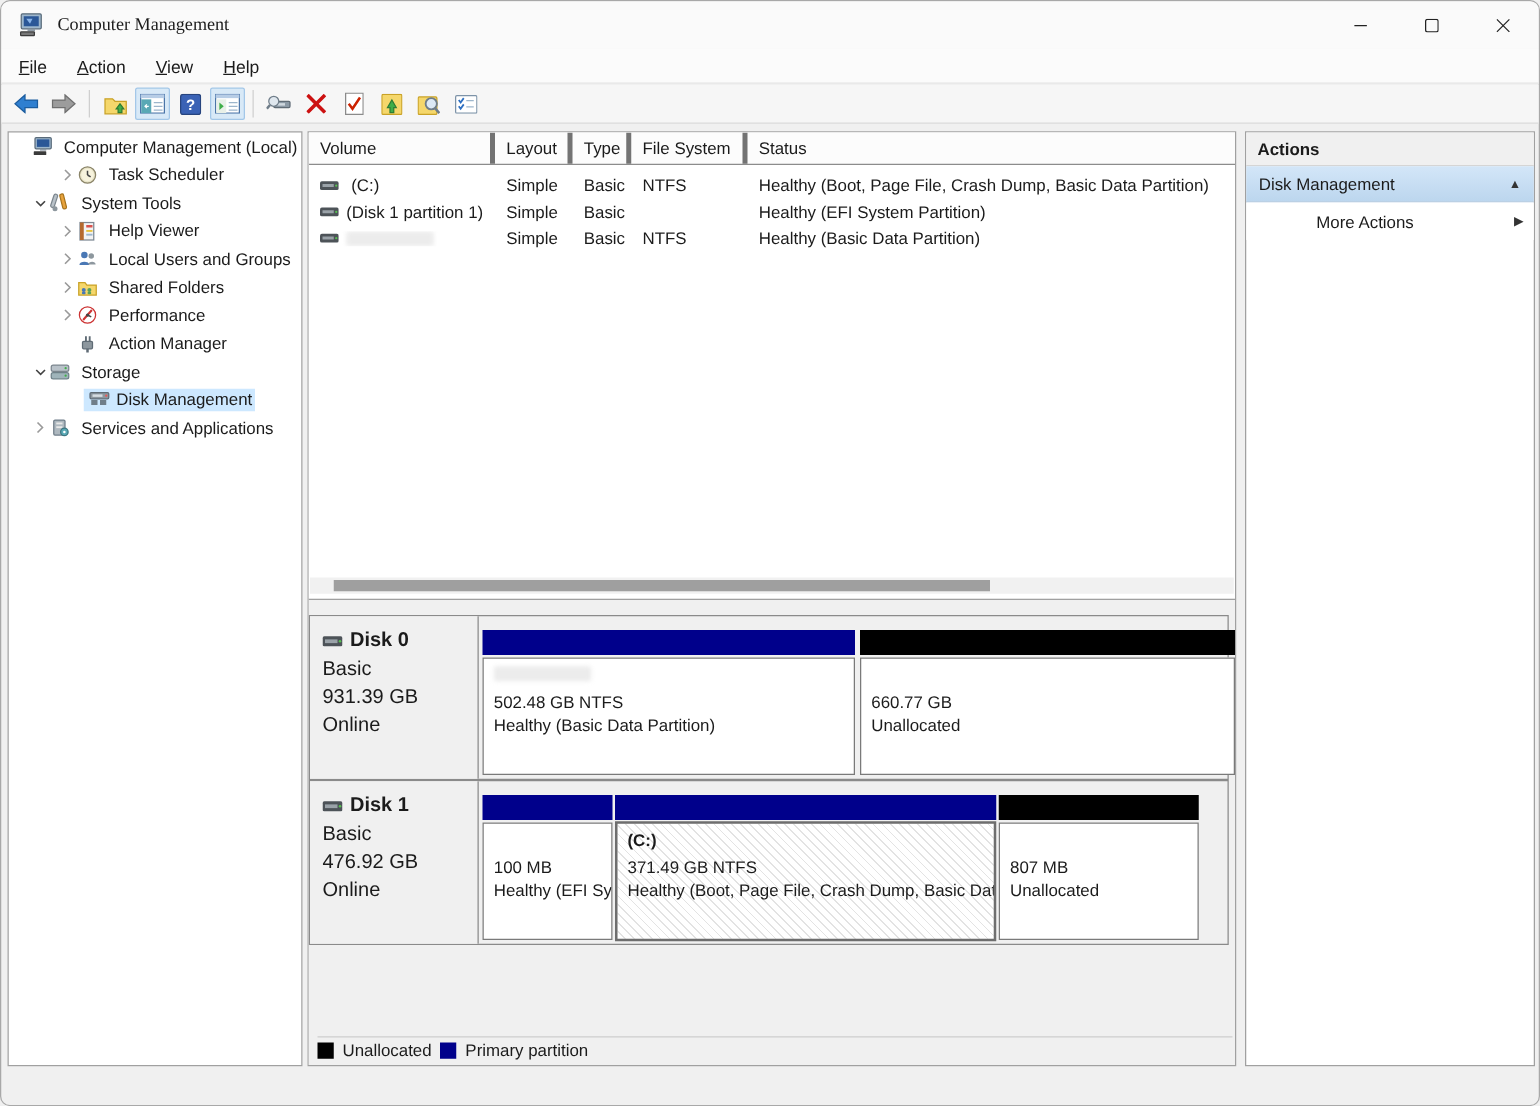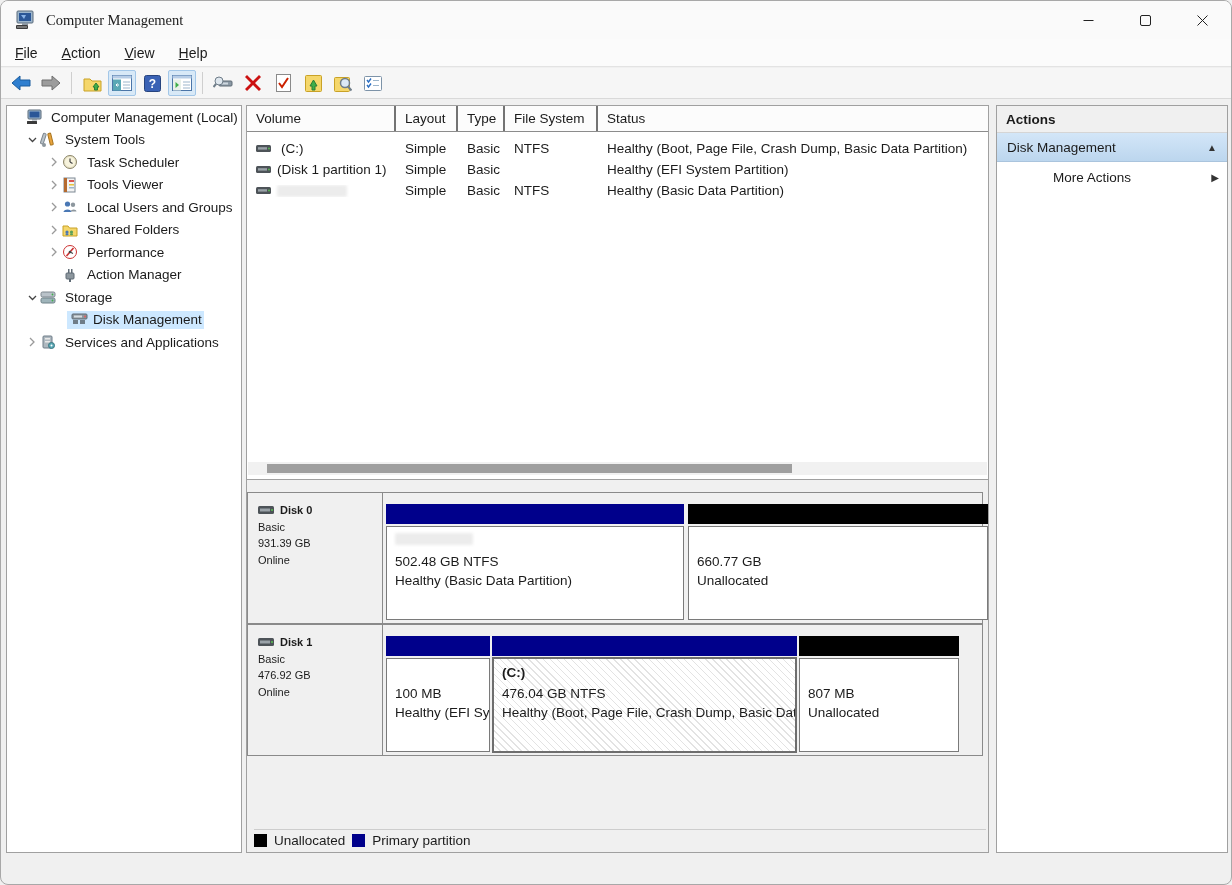--- a/index.html
+++ b/index.html
@@ -36,33 +36,33 @@
   .tree { padding-top:0;margin-left:11px; }
   .tree-row { height:22.5px; display:flex; align-items:center; font-size:13.5px; color:#1b1b1b; white-space:nowrap; }
   .tree-row .chev { width:12px; height:12px; flex:0 0 12px; display:flex; align-items:center; justify-content:center; }
   .tree-row .ticon { width:17px; height:16px; flex:0 0 17px; margin:0 5px 0 2px; }
   .tree-label { padding:1px 3px; }
   .sel-wrap { display:flex; align-items:center; background:#cde8ff; padding:1px 2px; }
 
   
   .vol-list { position:absolute; left:0; top:0; right:0; height:373px; background:#fff; overflow:hidden; }
   .vol-header { display:flex; height:26px; border-bottom:1px solid #8c8c8c; background:#fcfcfc; font-size:13.5px; color:#1b1b1b; align-items:center; }
-  .vh-cell { height:100%; display:flex; align-items:center; padding-left:9px; border-right:2px solid #737373; overflow:hidden; white-space:nowrap; }
+  .vh-cell { height:100%; display:flex; align-items:center; padding-left:9px; border-right:4px solid #737373; overflow:hidden; white-space:nowrap; }
   .vol-row { display:flex; height:21px; align-items:center; font-size:13.5px; color:#1b1b1b; }
   .vr-cell { padding-left:9px; white-space:nowrap; overflow:hidden; display:flex; align-items:center; }
   .vol-icon { width:15px; height:9px; margin-right:6px; flex:0 0 15px; }
   .redacted { background:#ececec; border-radius:2px; filter:blur(1.5px); }
 
   .hscroll { position:absolute; left:1px; right:1px; top:356px; height:13px; background:#f1f1f1; }
   .hscroll-thumb { position:absolute; left:19px; top:2px; width:525px; height:9px; background:#9f9f9f; }
 
   
   .graph-view { position:absolute; left:0; top:373px; right:0; bottom:0; background:#f0f0f0; border-top:1px solid #a0a0a0; }
   .disk-row { position:absolute; left:0; right:5px; border:1px solid #8a8a8a; background:#f0f0f0; }
-  .disk-label { position:absolute; left:0; top:0; bottom:0; width:135px; border-right:1px solid #8a8a8a; background:#f0f0f0; padding:11px 0 0 10px; font-size:11px; color:#1b1b1b; }
+  .disk-label { position:absolute; left:0; top:0; bottom:0; width:135px; border-right:1px solid #8a8a8a; background:#f0f0f0; padding:11px 0 0 10px; font-size:16px; color:#1b1b1b; }
   .disk-label .dname { font-weight:bold; display:flex; align-items:center; gap:6px; }
   .disk-label .dline { margin-top:4.5px; }
   .part { position:absolute; top:11px; height:118px; }
   .part-bar { height:20px; width:100%; }
   .part-box { margin-top:2px; height:94px; background:#fff; border:1px solid #7a7a7a; padding:6px 4px 0 8px; font-size:13.5px; color:#1b1b1b; overflow:hidden; white-space:nowrap; }
   .part-box .pname { font-weight:bold; margin-bottom:2px; height:17px; }
   .part-box .pline { margin-top:4px; }
   .part.sel .part-box { background:repeating-linear-gradient(45deg,#ffffff 0 4px,#e3e3e3 4px 5px); border:2px solid #6e6e6e; height:96px; margin-top:1px; }
 
   .legend { position:absolute; left:7px; bottom:3px; right:2px; height:20px; display:flex; align-items:center; gap:7px; font-size:13.5px; color:#1b1b1b; border-top:1px solid #cdcdcd; padding-top:1px; }
@@ -211,61 +211,61 @@
     <div class="tree">
       <div class="tree-row" style="padding-left:6px">
         <span class="ticon"><svg viewBox="0 0 17 16" width="17" height="16">
               <rect x="2" y="1" width="13" height="9" rx="1" fill="#9db6cc" stroke="#5a6b7a"></rect>
               <rect x="3.5" y="2.5" width="10" height="6" fill="#2b5797"></rect>
               <rect x="6" y="10" width="5" height="1.5" fill="#8e9aa5"></rect>
               <rect x="1" y="12" width="10" height="3" rx="0.5" fill="#3b3b3b"></rect>
             </svg></span>
         <span class="tree-label">Computer Management (Local)</span>
       </div>
-      <div class="tree-row" style="padding-left:8px">
-        <span class="chev">
-            <svg width="9" height="9" viewBox="0 0 9 9">
-              <path d="M1 3 L4.5 6.5 L8 3" fill="none" stroke="#444" stroke-width="1.3"></path>
-            </svg>
-          </span>
-        <span class="ticon"><svg viewBox="0 0 16 16" width="16" height="16">
-              <rect x="2" y="1" width="3" height="11" rx="1.5" fill="#b9c2c9" stroke="#7c868e" transform="rotate(18 3 6)"></rect>
-              <rect x="9" y="1" width="3" height="12" rx="1" fill="#e8a33d" stroke="#a8751f" transform="rotate(-14 11 7)"></rect>
-              <circle cx="4" cy="13" r="2" fill="#8d979e"></circle>
-            </svg></span>
-        <span class="tree-label">System Tools</span>
-      </div>
       <div class="tree-row" style="padding-left:30px">
         <span class="chev">
             <svg width="8" height="10" viewBox="0 0 8 10">
               <path d="M2 1 L6 5 L2 9" fill="none" stroke="#9a9a9a" stroke-width="1.3"></path>
             </svg>
           </span>
         <span class="ticon"><svg viewBox="0 0 16 16" width="16" height="16">
               <circle cx="8" cy="8" r="6.5" fill="#e9e4c8" stroke="#8a8468"></circle>
               <circle cx="8" cy="8" r="5" fill="#f7f3dd"></circle>
               <line x1="8" y1="8" x2="8" y2="4.5" stroke="#444" stroke-width="1.2"></line>
               <line x1="8" y1="8" x2="10.5" y2="9.5" stroke="#444" stroke-width="1.2"></line>
             </svg></span>
         <span class="tree-label">Task Scheduler</span>
+      </div>
+      <div class="tree-row" style="padding-left:8px">
+        <span class="chev">
+            <svg width="9" height="9" viewBox="0 0 9 9">
+              <path d="M1 3 L4.5 6.5 L8 3" fill="none" stroke="#444" stroke-width="1.3"></path>
+            </svg>
+          </span>
+        <span class="ticon"><svg viewBox="0 0 16 16" width="16" height="16">
+              <rect x="2" y="1" width="3" height="11" rx="1.5" fill="#b9c2c9" stroke="#7c868e" transform="rotate(18 3 6)"></rect>
+              <rect x="9" y="1" width="3" height="12" rx="1" fill="#e8a33d" stroke="#a8751f" transform="rotate(-14 11 7)"></rect>
+              <circle cx="4" cy="13" r="2" fill="#8d979e"></circle>
+            </svg></span>
+        <span class="tree-label">System Tools</span>
       </div>
       <div class="tree-row" style="padding-left:30px">
         <span class="chev">
             <svg width="8" height="10" viewBox="0 0 8 10">
               <path d="M2 1 L6 5 L2 9" fill="none" stroke="#9a9a9a" stroke-width="1.3"></path>
             </svg>
           </span>
         <span class="ticon"><svg viewBox="0 0 16 16" width="16" height="16">
               <rect x="2" y="1" width="11" height="14" fill="#f3f3f3" stroke="#7d8893"></rect>
               <rect x="2" y="1" width="3" height="14" fill="#b56a2f"></rect>
               <rect x="7" y="3" width="5" height="2" fill="#d9534f"></rect>
               <rect x="7" y="7" width="5" height="1.5" fill="#e8c33d"></rect>
               <rect x="7" y="10" width="5" height="1.5" fill="#9db6cc"></rect>
             </svg></span>
-        <span class="tree-label">Tools Viewer</span>
+        <span class="tree-label">Help Viewer</span>
       </div>
       <div class="tree-row" style="padding-left:30px">
         <span class="chev">
             <svg width="8" height="10" viewBox="0 0 8 10">
               <path d="M2 1 L6 5 L2 9" fill="none" stroke="#9a9a9a" stroke-width="1.3"></path>
             </svg>
           </span>
         <span class="ticon"><svg viewBox="0 0 16 16" width="16" height="16">
               <circle cx="5.5" cy="5" r="2.6" fill="#4a78b5"></circle>
               <path d="M1.5 13 C1.5 9.5 9.5 9.5 9.5 13 Z" fill="#4a78b5"></path>
@@ -470,21 +470,21 @@
           <div class="part-box">
             <div class="pname"></div>
             <div class="pline">100 MB</div>
             <div class="pline">Healthy (EFI System Partition)</div>
           </div>
         </div>
         <div class="part sel" style="left:244px; width:305px;">
           <div class="part-bar" style="background:#00008b"></div>
           <div class="part-box">
             <div class="pname">(C:)</div>
-            <div class="pline">476.04 GB NTFS</div>
+            <div class="pline">371.49 GB NTFS</div>
             <div class="pline">Healthy (Boot, Page File, Crash Dump, Basic Data Partition)</div>
           </div>
         </div>
         <div class="part" style="left:551px; width:160px;">
           <div class="part-bar" style="background:#000000"></div>
           <div class="part-box">
             <div class="pname"></div>
             <div class="pline">807 MB</div>
             <div class="pline">Unallocated</div>
           </div>

